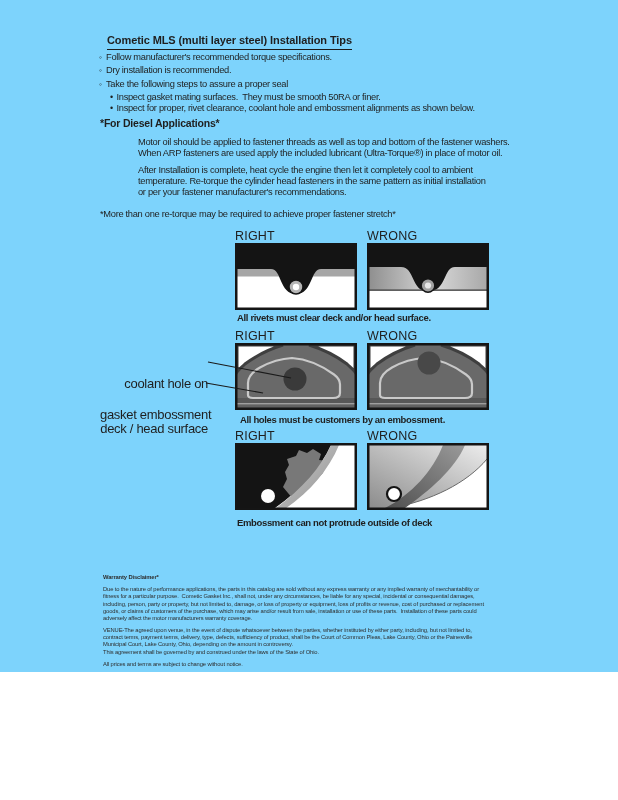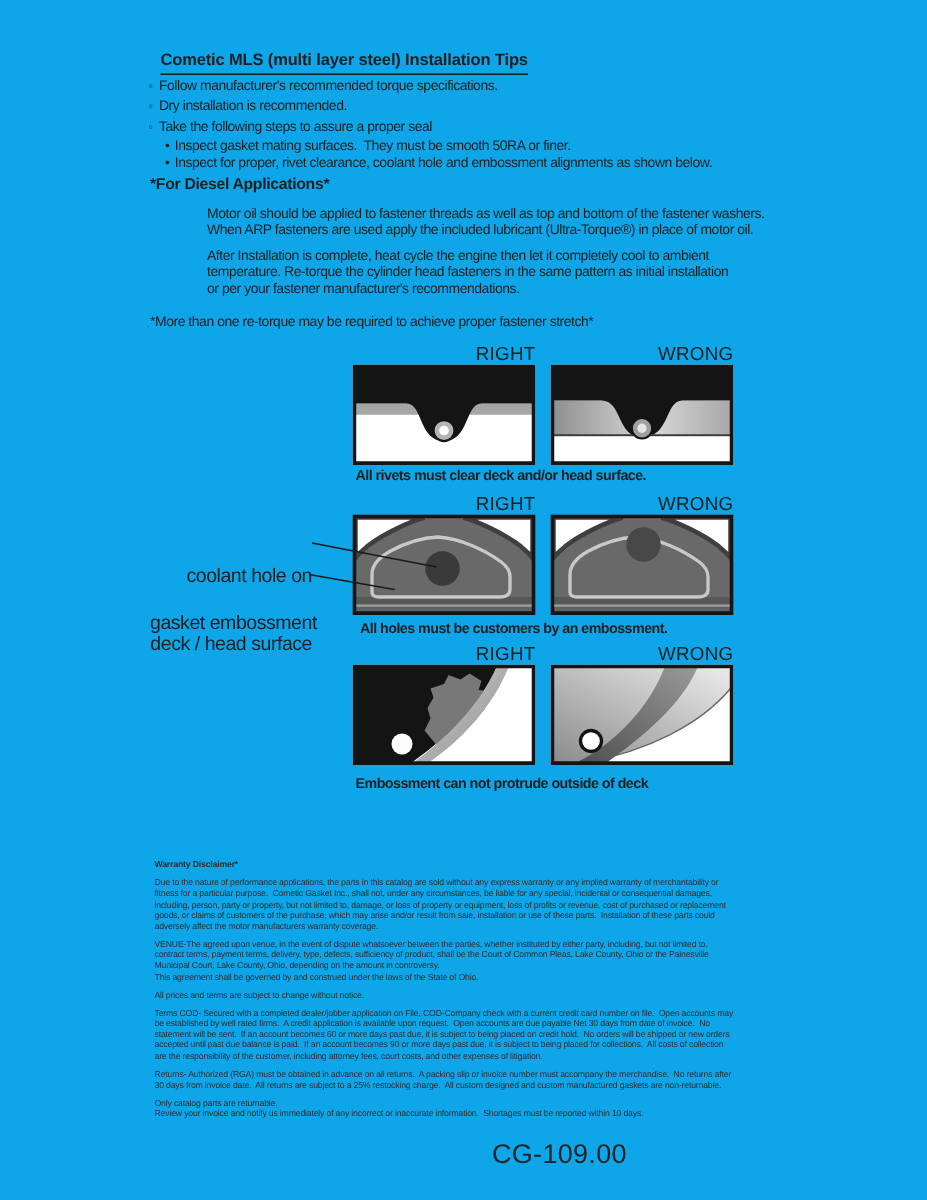--- a/index.html
+++ b/index.html
@@ -1,31 +1,31 @@
 <!DOCTYPE html>
 <html><head>
 <meta charset="utf-8">
 <style>
   html,body{margin:0;padding:0;background:#ffffff;}
-  .page{position:relative;width:618px;height:800px;background:#0ea5e9;overflow:hidden;
+  .page{position:relative;width:618px;height:672px;background:#7dd3fc;overflow:hidden;
         font-family:"Liberation Sans",sans-serif;color:#1f1f1f;}
   .abs{position:absolute;}
   .pre{white-space:pre;}
   .title{font-size:11px;font-weight:bold;letter-spacing:-0.1px;
          border-bottom:1.5px solid #1a1a1a;padding-bottom:2.5px;white-space:pre;}
   .body-txt{font-size:9.3px;letter-spacing:-0.3px;line-height:10.7px;}
   .body-txt div{white-space:pre;padding-left:38px;}
   .tips{font-size:9.3px;letter-spacing:-0.3px;line-height:10.7px;}
   .tip{display:flex;margin-bottom:2.7px;}
   .tip .mk{width:7px;font-size:8.5px;line-height:10.7px;}
   .subtip{display:flex;margin-left:11px;margin-bottom:0;}
   .subtip .mk{width:6.5px;font-size:9px;line-height:10.7px;}
   .h2{font-size:10.5px;font-weight:bold;letter-spacing:-0.2px;white-space:pre;}
   .para{margin:0;}
-  .rw-label{font-size:12.5px;letter-spacing:0.2px;text-align:right;width:122px;white-space:pre;}
+  .rw-label{font-size:12.5px;letter-spacing:0.2px;text-align:left;width:122px;white-space:pre;}
   .cap{font-size:9.5px;font-weight:bold;letter-spacing:-0.35px;line-height:11px;}
   .cap div{white-space:pre;}
   .side-label{font-size:13px;letter-spacing:-0.3px;text-align:right;width:108px;white-space:pre;}
   .small{font-size:5.8px;letter-spacing:-0.12px;line-height:7.2px;color:#2e2e2e;}
   .small .wp{margin-top:4.9px;}
   .small .wp div{white-space:pre;}
   .wheading{font-weight:bold;white-space:pre;}
   .footer{font-size:18px;letter-spacing:0.2px;color:#242424;white-space:pre;}
   svg.diag{display:block;}
 </style>

